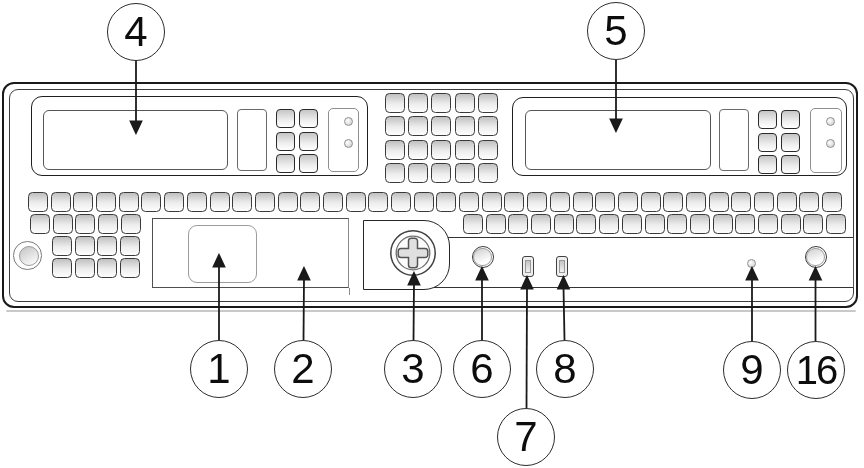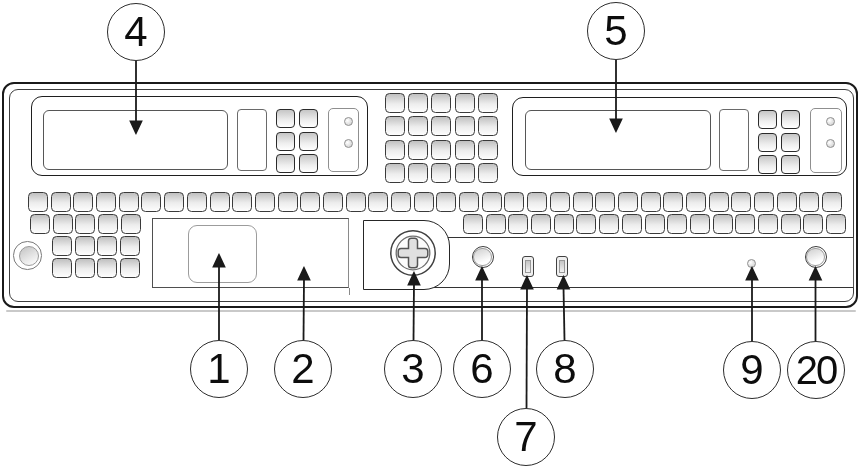--- a/index.html
+++ b/index.html
@@ -298,16 +298,16 @@
   <div class="abs callout" style="left:497px;top:408px;">
     <span>7</span>
     </div>
   <div class="abs callout" style="left:536px;top:340px;">
     <span>8</span>
     </div>
   <div class="abs callout" style="left:723px;top:341px;">
     <span>9</span>
     </div>
   <div class="abs callout two" style="left:787px;top:341px;">
-    <span>20</span>
+    <span>16</span>
     </div>
 
 </div>
 
 </body></html>

